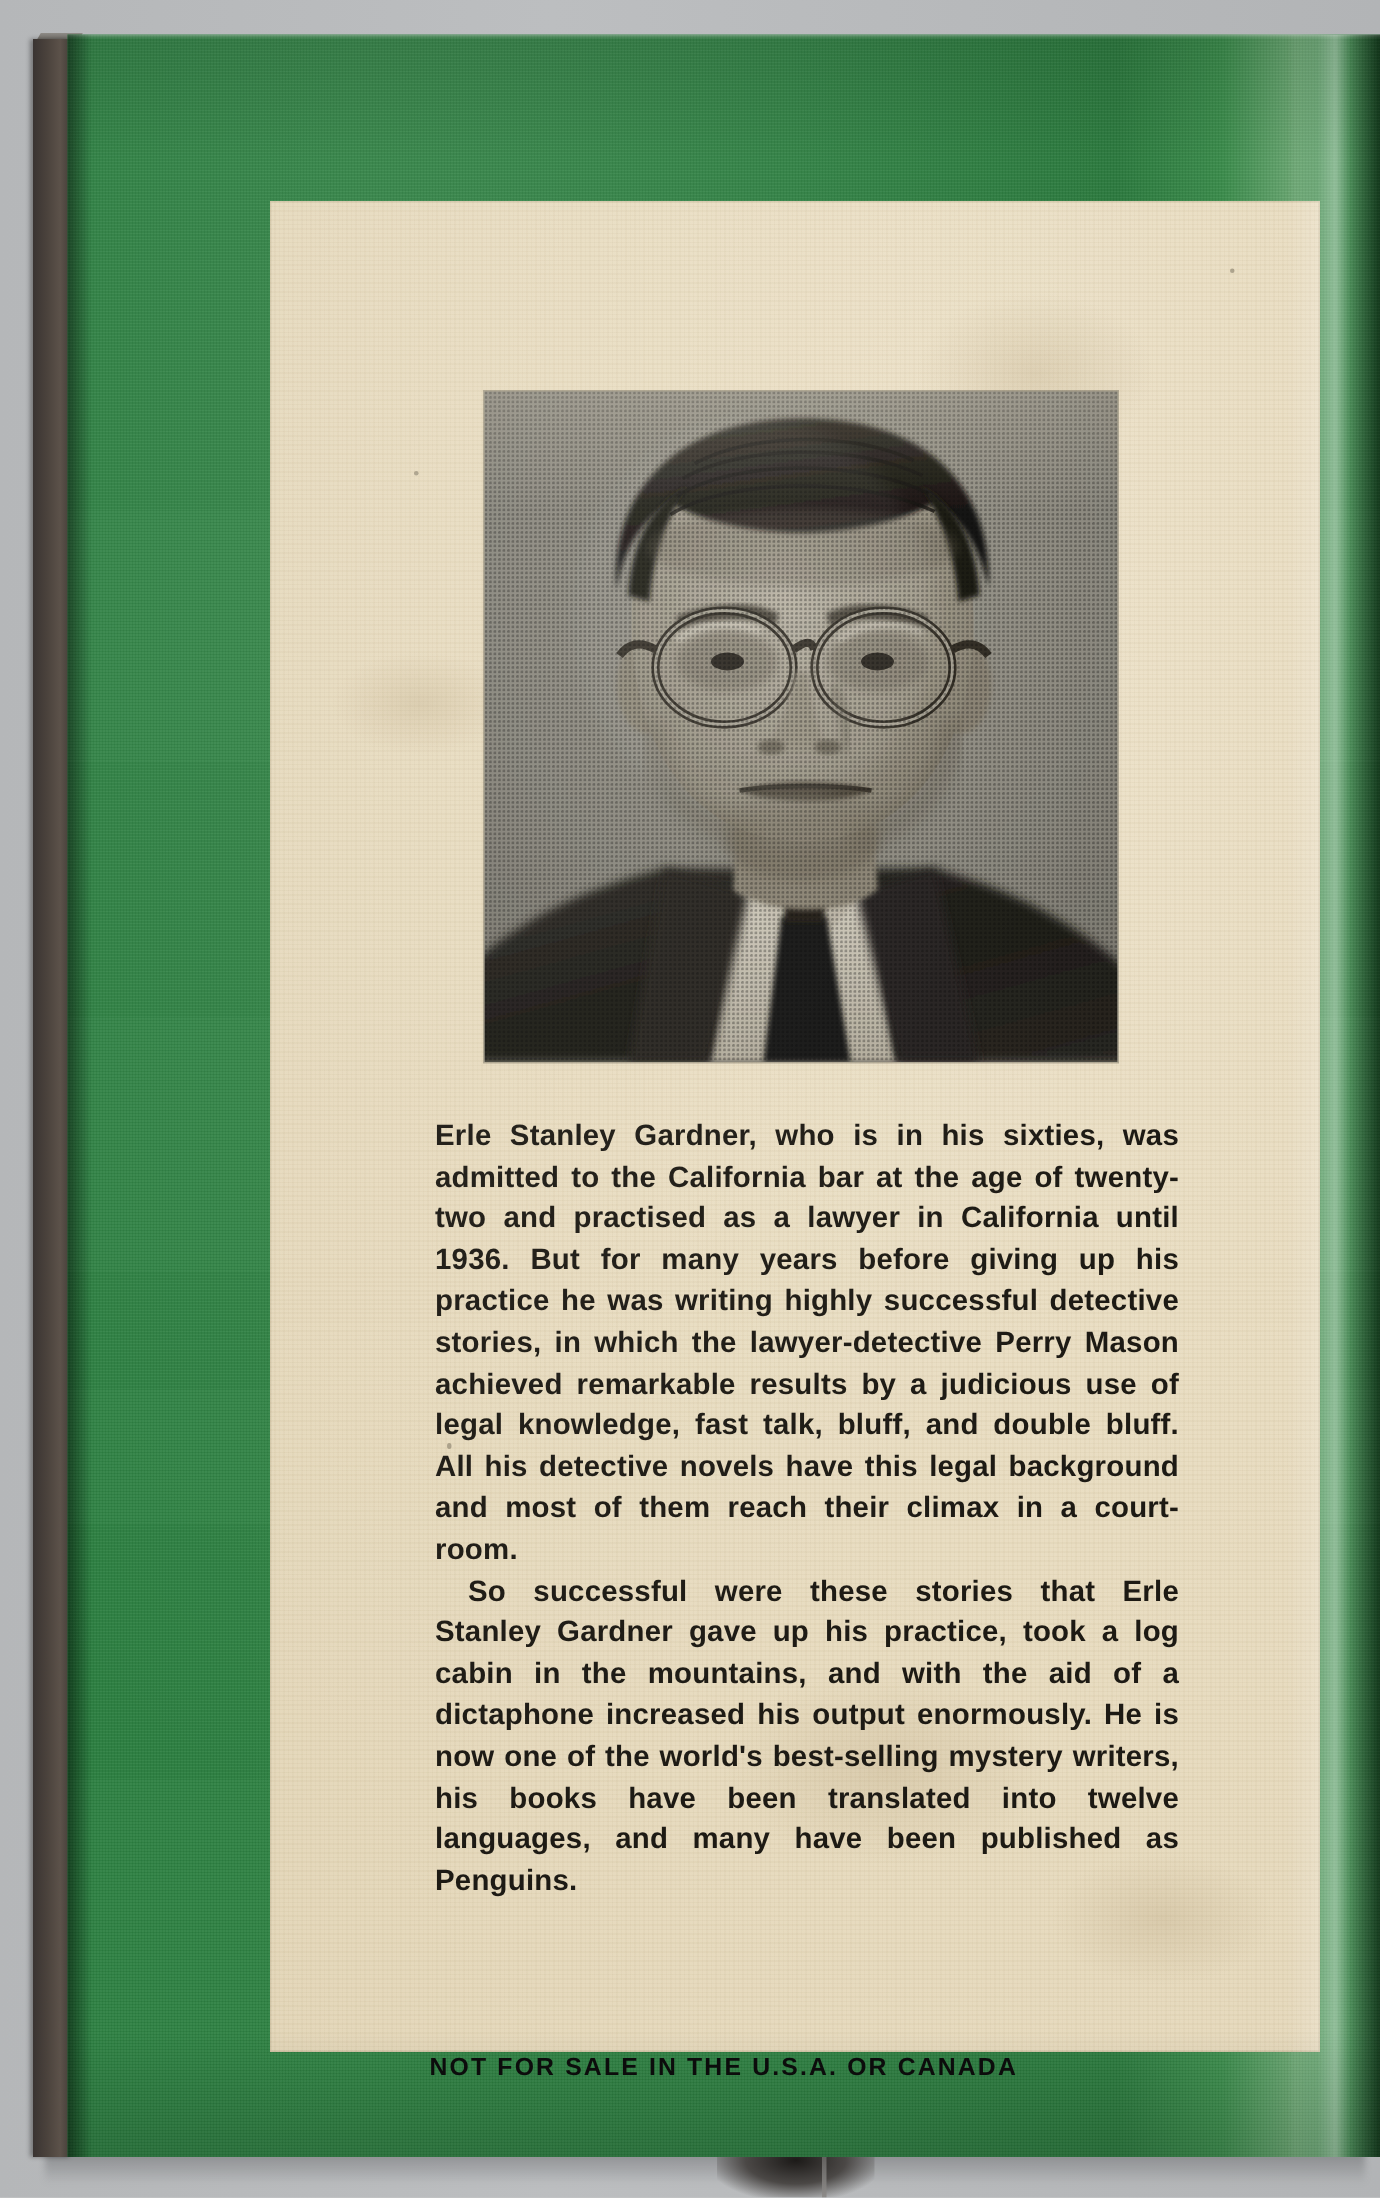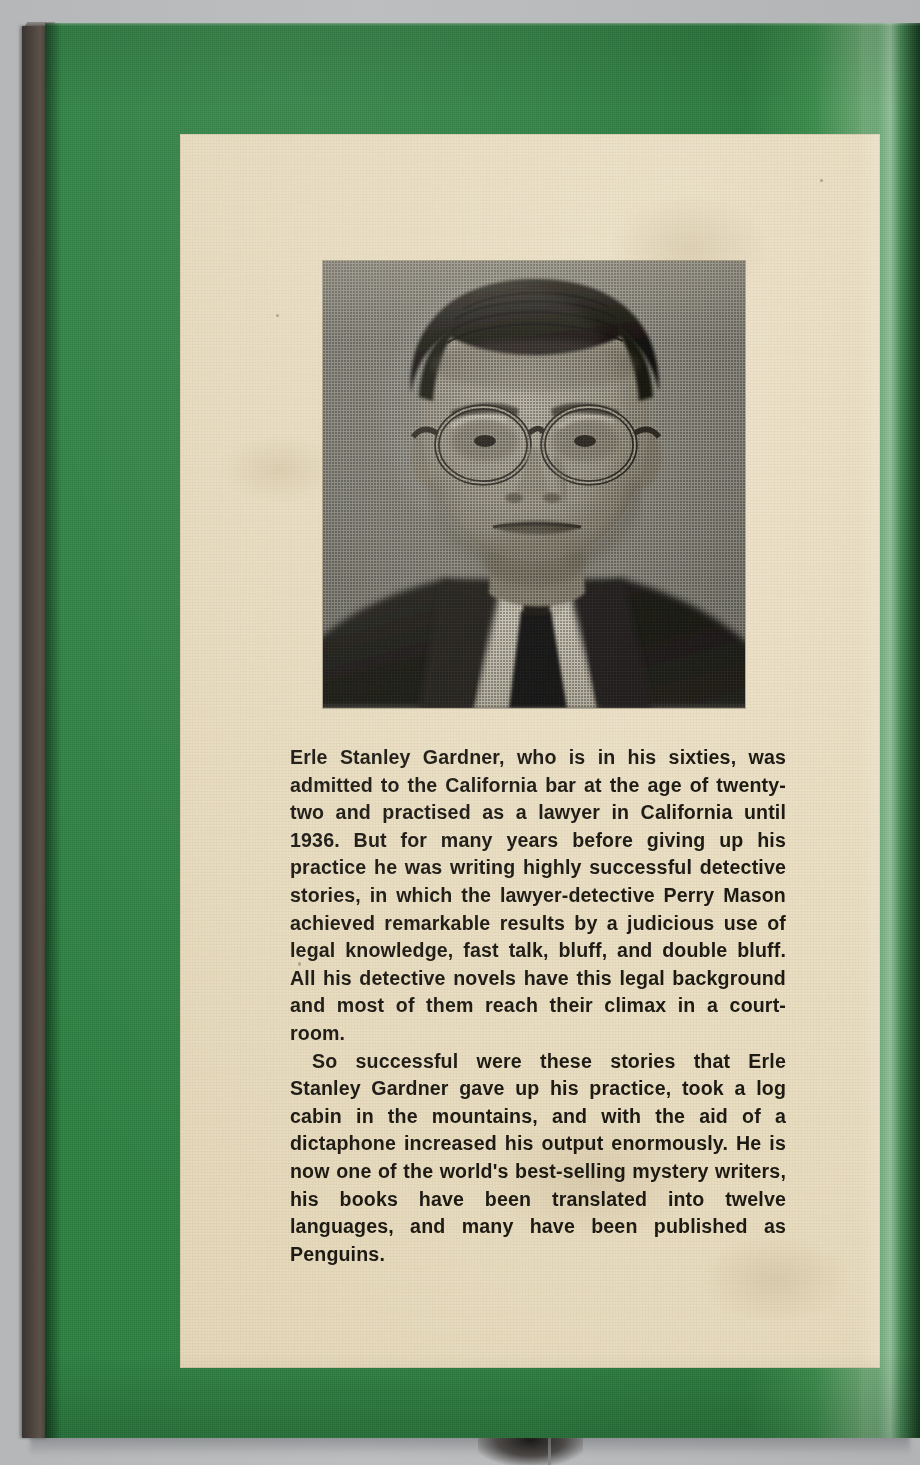--- a/index.html
+++ b/index.html
@@ -356,14 +356,15 @@
       <div class="blurb">
         <p>Erle Stanley Gardner, who is in his sixties, was admitted to the California bar at the age of twenty-two and practised as a lawyer in California until 1936. But for many years before giving up his practice he was writing highly successful detective stories, in which the lawyer-detective Perry Mason achieved remarkable results by a judicious use of legal knowledge, fast talk, bluff, and double bluff. All his detective novels have this legal background and most of them reach their climax in a court-room.</p>
         <p>So successful were these stories that Erle Stanley Gardner gave up his practice, took a log cabin in the mountains, and with the aid of a dictaphone increased his output enormously. He is now one of the world's best-selling mystery writers, his books have been translated into twelve languages, and many have been published as Penguins.</p>
       </div>
 
     </div>
 
     <div class="edge-sheen"></div>
   </div>
 
+  <div class="footer">NOT FOR SALE IN THE U.S.A. OR CANADA</div>
 
 </div>
 
 </body></html>

